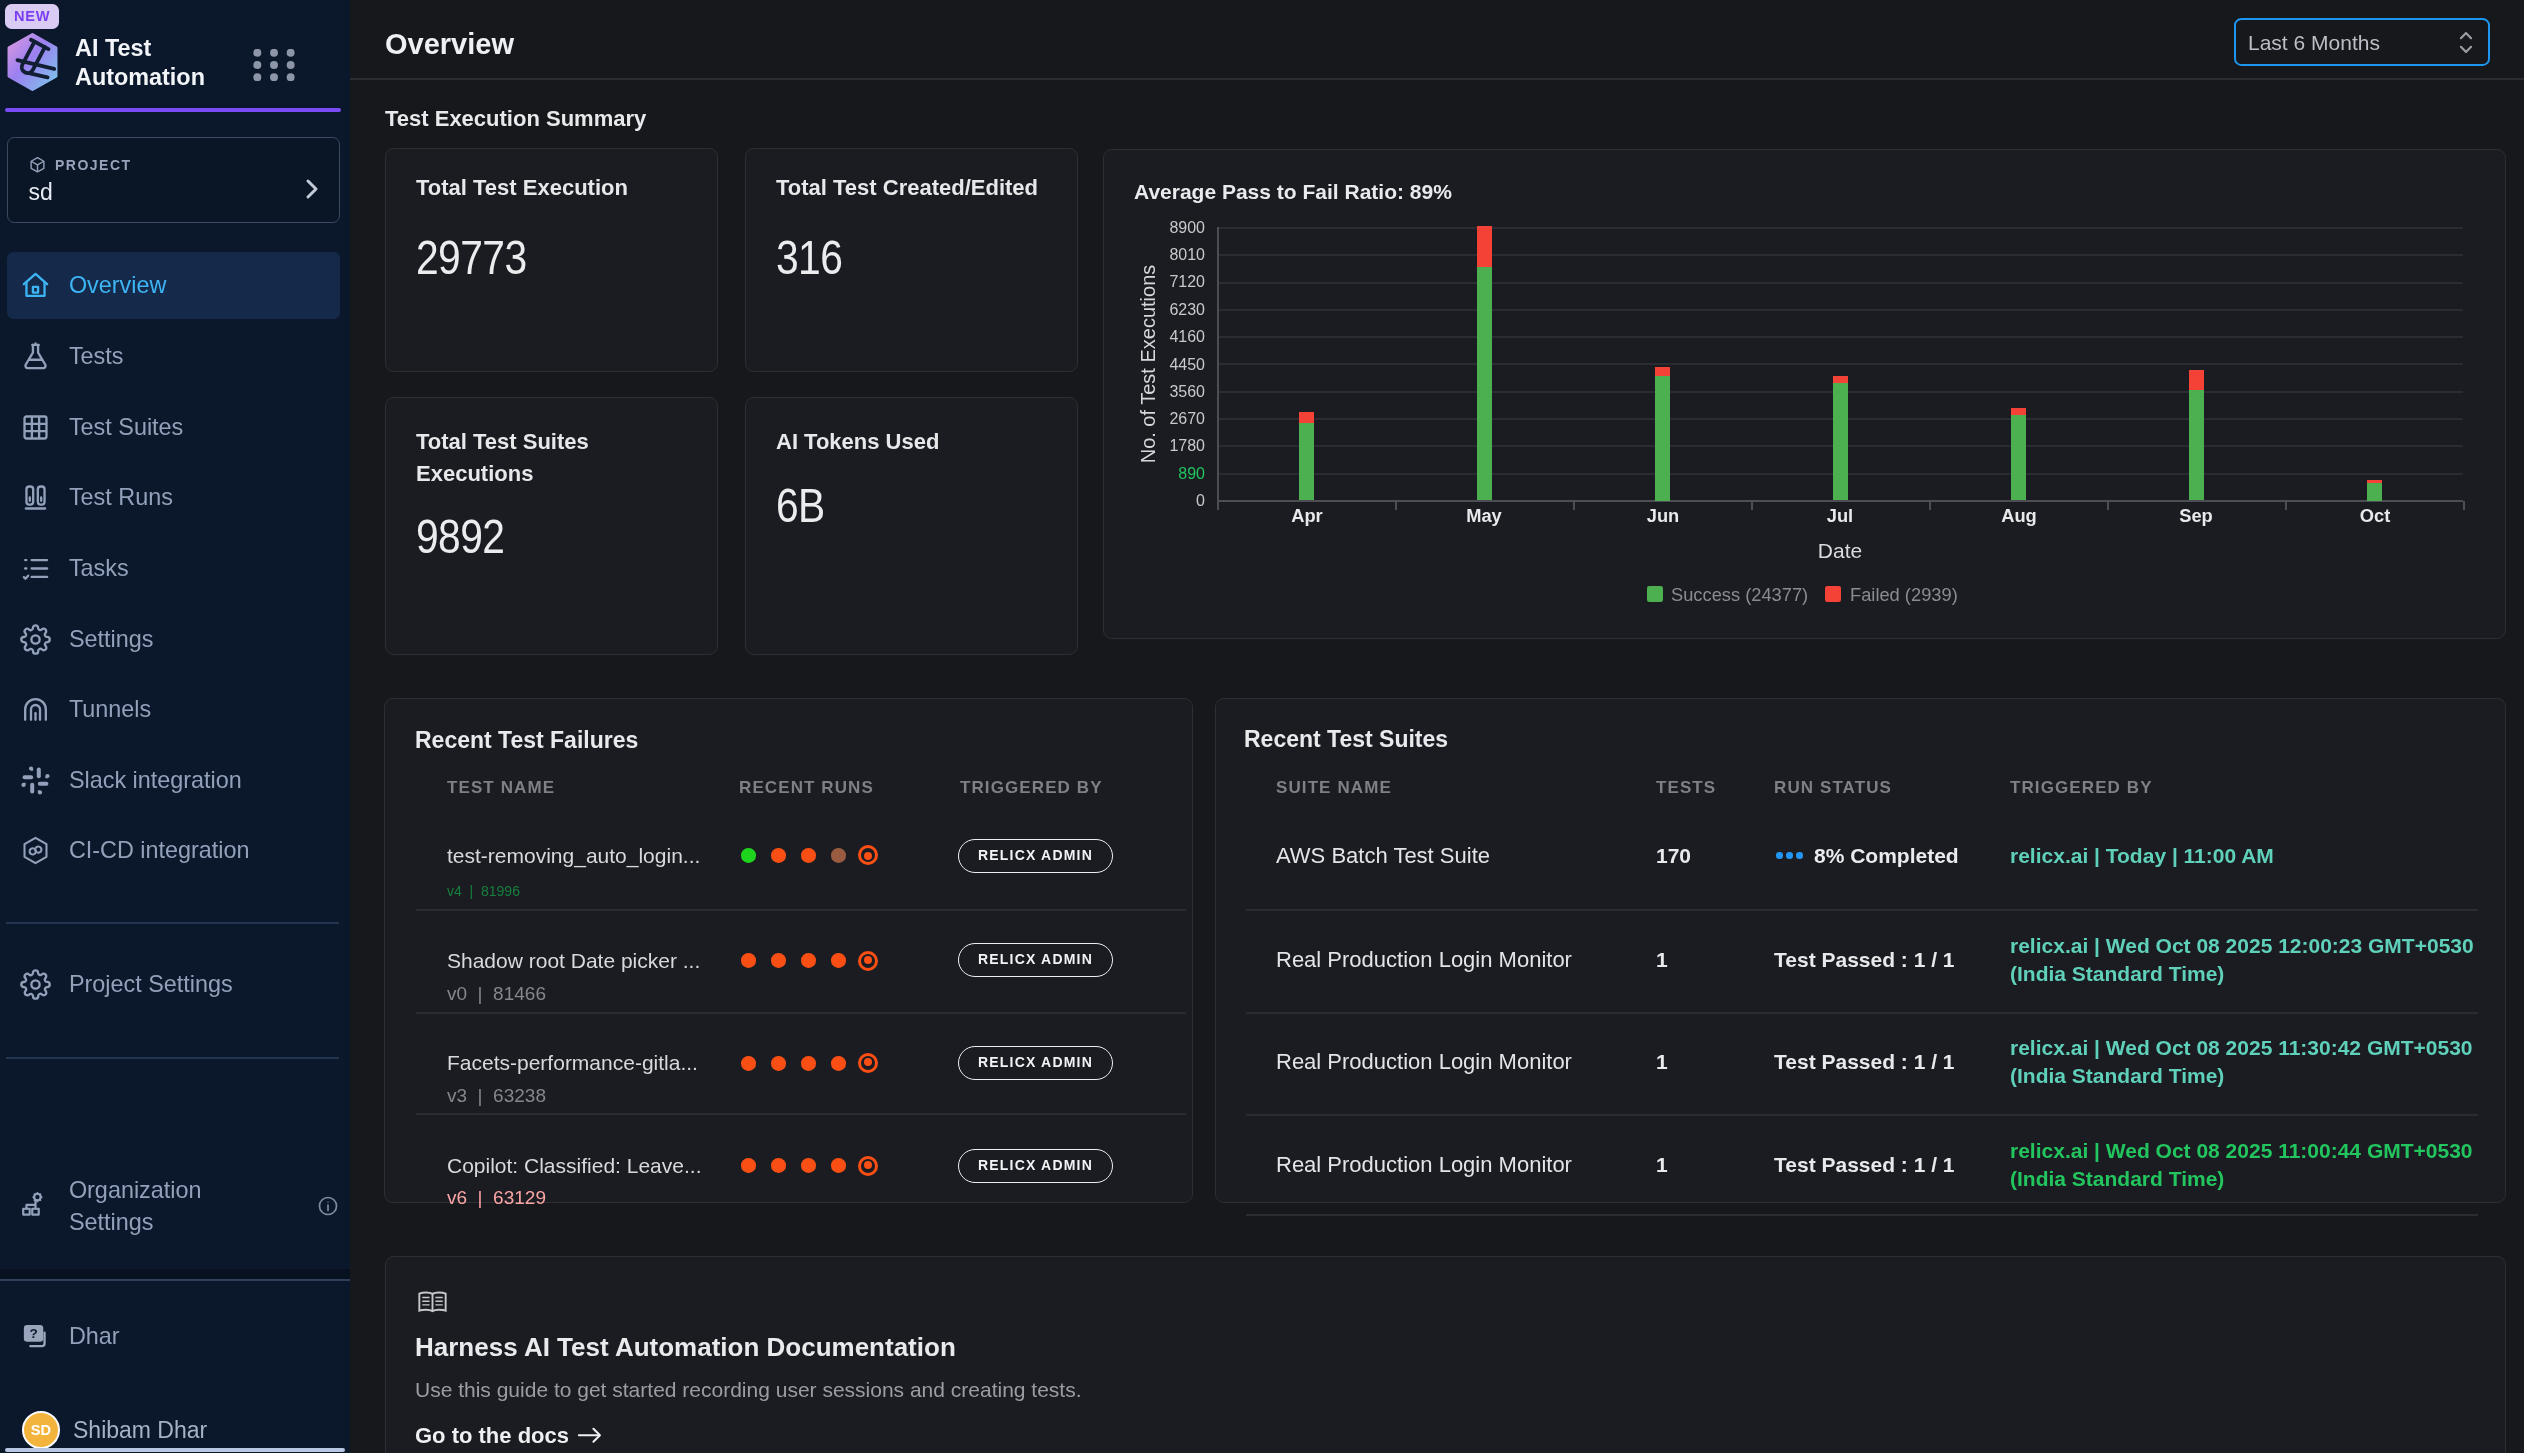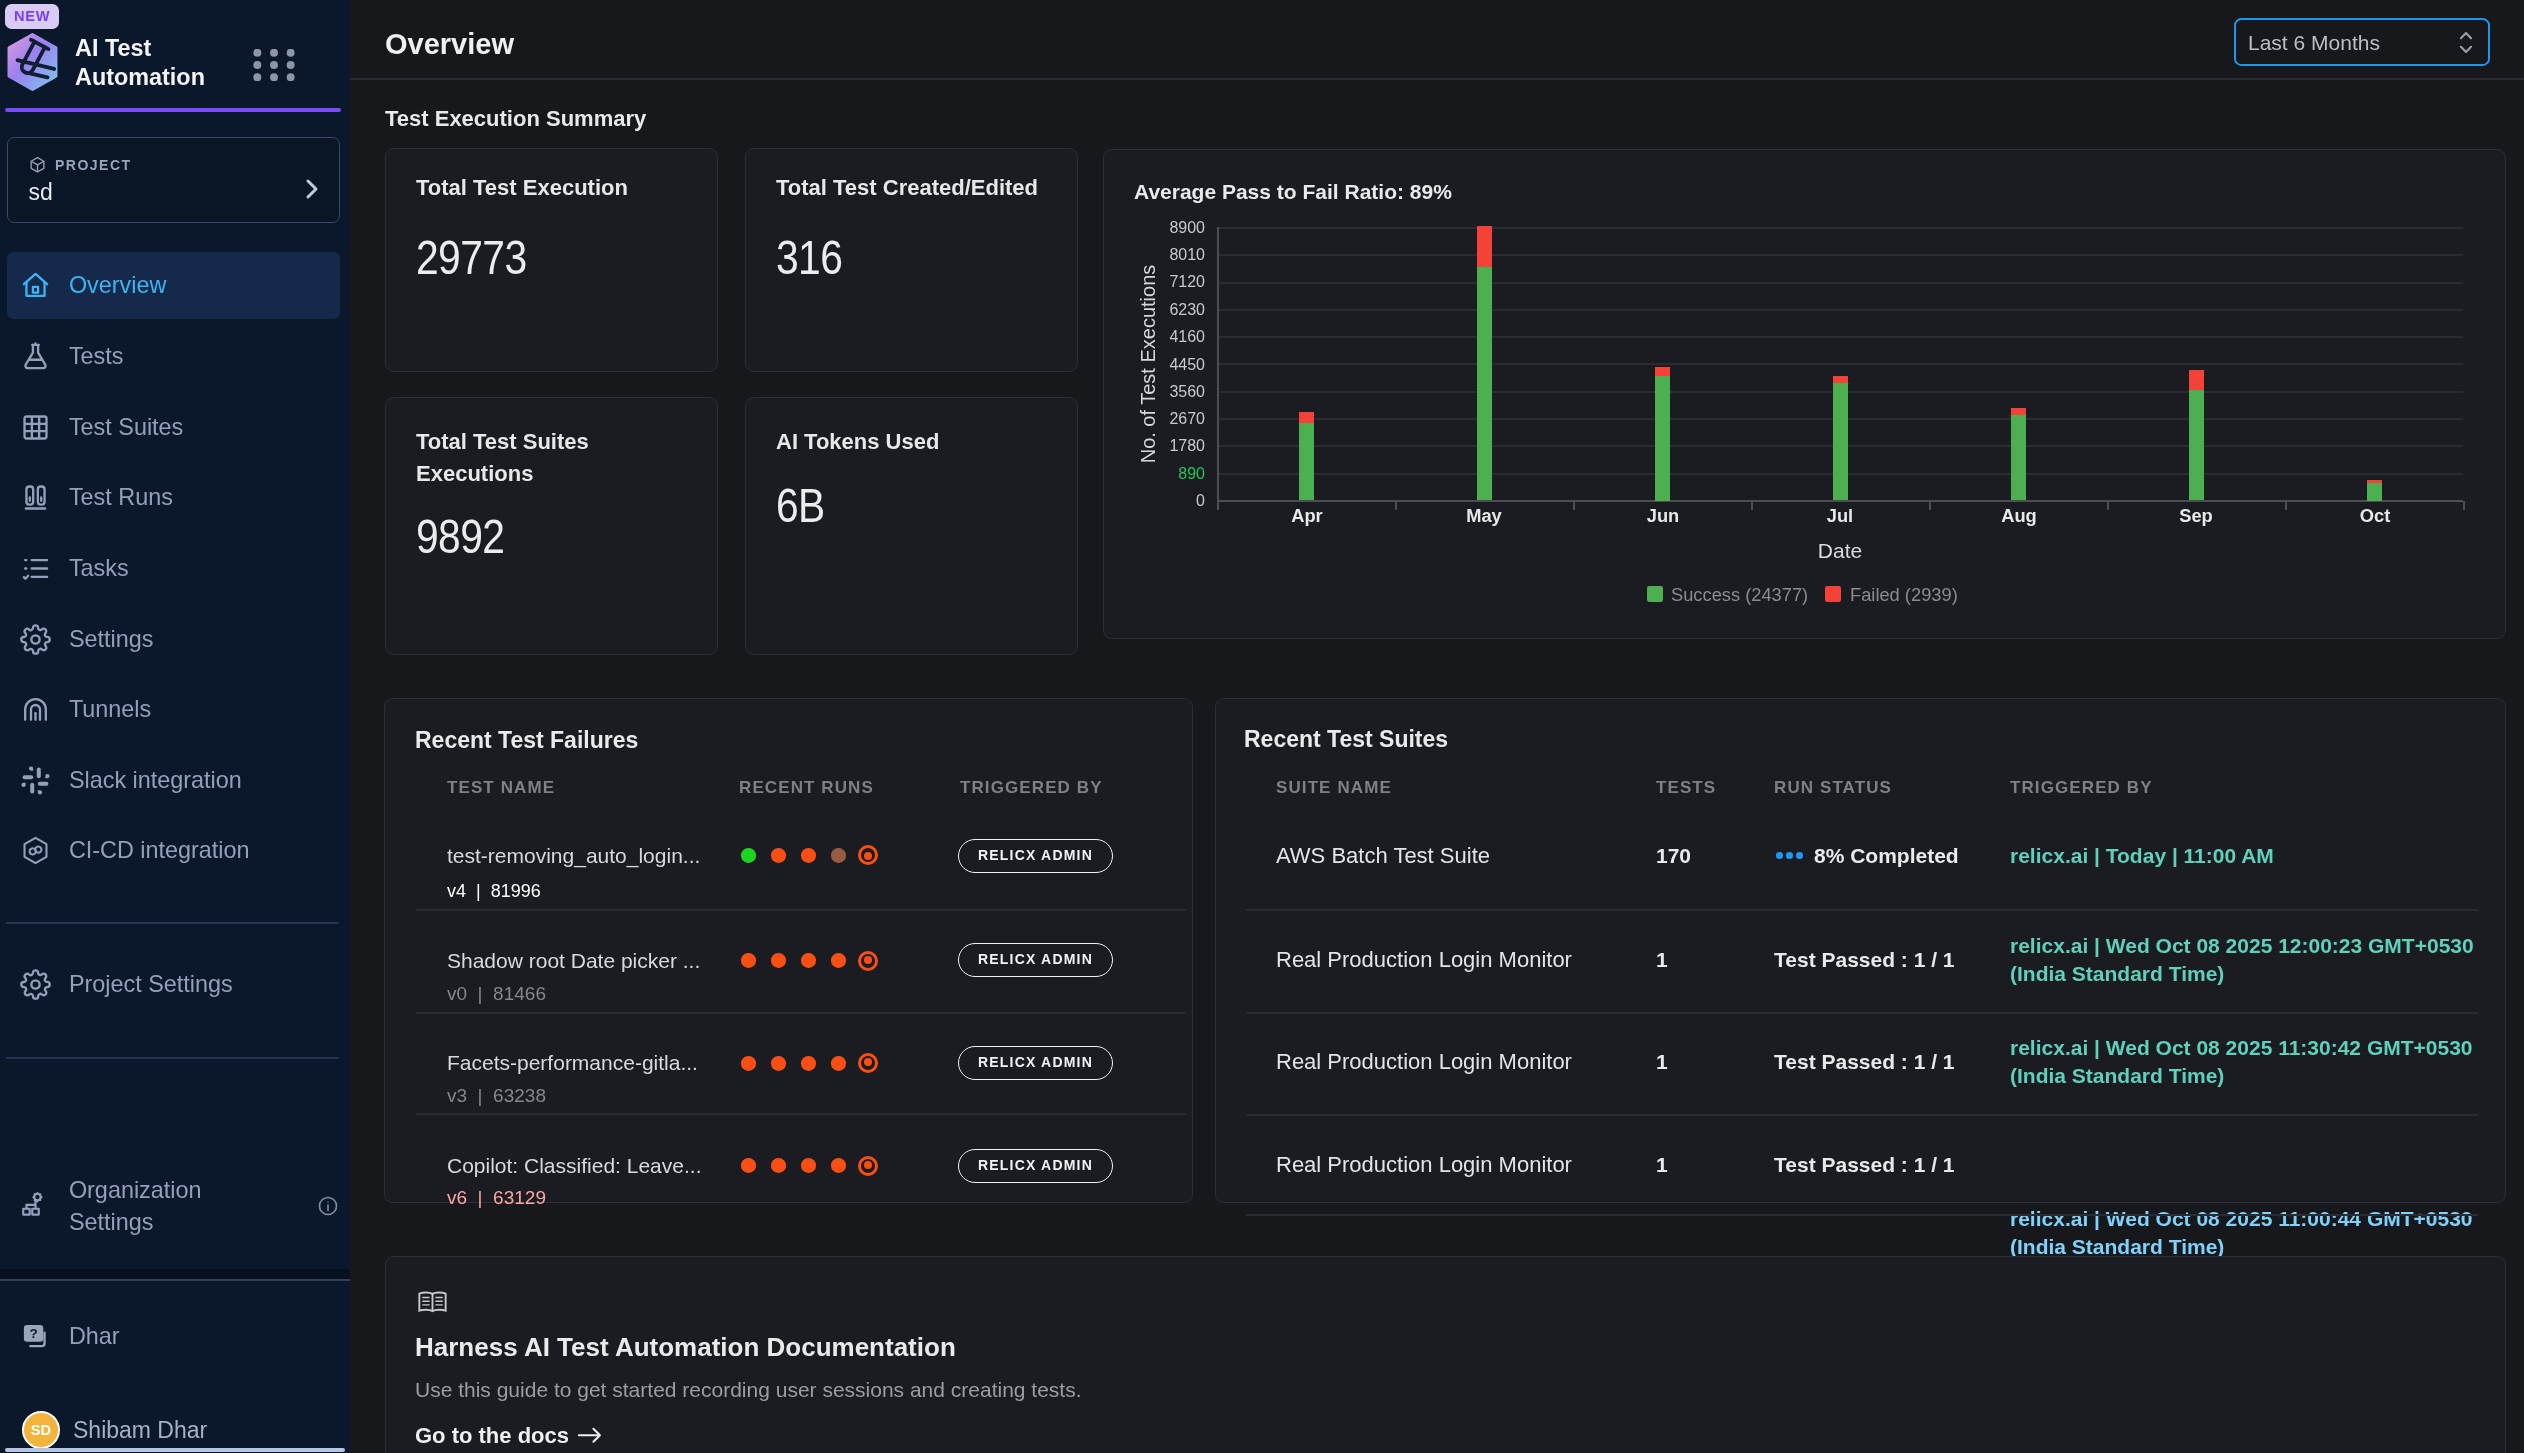--- a/index.html
+++ b/index.html
@@ -290,21 +290,21 @@
 <div class="abs" style="left:1647px;top:586px;width:16px;height:16px;background:#4caf50;border-radius:2.2px"></div>
 <div class="abs" style="left:1671px;top:585px;font-size:18.3px;line-height:20px;color:#8a8c91">Success (24377)</div>
 <div class="abs" style="left:1825px;top:586px;width:16px;height:16px;background:#f44336;border-radius:2.2px"></div>
 <div class="abs" style="left:1850px;top:585px;font-size:18.3px;line-height:20px;color:#8a8c91">Failed (2939)</div>
 <div class="card" style="left:384px;top:698px;width:809px;height:505px"></div>
 <div class="abs" style="left:415px;top:728px;font-size:23px;line-height:25px;font-weight:700;color:#e9eaec">Recent Test Failures</div>
 <div class="abs" style="left:447px;top:778px;font-size:17px;line-height:19px;font-weight:700;letter-spacing:1.1px;color:#7d8086">TEST NAME</div>
 <div class="abs" style="left:739px;top:778px;font-size:17px;line-height:19px;font-weight:700;letter-spacing:1.1px;color:#7d8086">RECENT RUNS</div>
 <div class="abs" style="left:960px;top:778px;font-size:17px;line-height:19px;font-weight:700;letter-spacing:1.1px;color:#7d8086">TRIGGERED BY</div>
 <div class="abs" style="left:447px;top:841px;font-size:21px;line-height:29px;color:#d8d9dc">test-removing_auto_login...</div>
-<div class="abs" style="left:447px;top:880px;font-size:18px;line-height:23.4px;color:#ffffff">v4&nbsp;&nbsp;|&nbsp;&nbsp;81996</div>
+<div class="abs" style="left:447px;top:880px;font-size:14px;line-height:23.4px;color:#15803d">v4&nbsp;&nbsp;|&nbsp;&nbsp;81996</div>
 <div class="ydots" style="left:741px;top:848px;width:14.6px;height:14.6px;background:#1fd41f"></div>
 <div class="ydots" style="left:771px;top:848px;width:14.6px;height:14.6px;background:#fa4f14"></div>
 <div class="ydots" style="left:801px;top:848px;width:14.6px;height:14.6px;background:#fa4f14"></div>
 <div class="ydots" style="left:831px;top:848px;width:14.6px;height:14.6px;background:#9a5c41"></div>
 <div class="ydots" style="left:858px;top:845px;width:20px;height:20px;border:3.7px solid #fa4f14"></div>
 <div class="ydots" style="left:864px;top:852px;width:8px;height:8px;background:#fa4f14"></div>
 <div class="abs" style="left:958px;top:839px;width:155px;height:34px;border:1.5px solid #edeff2;border-radius:17px;text-align:center;font-size:14px;line-height:31px;font-weight:700;letter-spacing:1.2px;color:#f2f3f5">RELICX ADMIN</div>
 <div class="abs" style="left:447px;top:946px;font-size:21px;line-height:29px;color:#d8d9dc">Shadow root Date picker ...</div>
 <div class="abs" style="left:447px;top:982px;font-size:19px;line-height:23.4px;color:#84878e">v0&nbsp;&nbsp;|&nbsp;&nbsp;81466</div>
 <div class="ydots" style="left:741px;top:953px;width:14.6px;height:14.6px;background:#fa4f14"></div>
@@ -352,21 +352,21 @@
 <div class="abs" style="left:1656px;top:945px;font-size:21px;line-height:29px;font-weight:700;color:#e8e9eb">1</div>
 <div class="abs" style="left:1774px;top:945px;font-size:21px;line-height:29px;font-weight:700;color:#e8e9eb">Test Passed : 1 / 1</div>
 <div class="abs" style="left:2010px;top:932px;font-size:21px;line-height:28px;font-weight:700;color:#5fd0ba">relicx.ai | Wed Oct 08 2025 12:00:23 GMT+0530<br>(India Standard Time)</div>
 <div class="abs" style="left:1276px;top:1047px;font-size:22px;line-height:29px;color:#e3e4e7">Real Production Login Monitor</div>
 <div class="abs" style="left:1656px;top:1047px;font-size:21px;line-height:29px;font-weight:700;color:#e8e9eb">1</div>
 <div class="abs" style="left:1774px;top:1047px;font-size:21px;line-height:29px;font-weight:700;color:#e8e9eb">Test Passed : 1 / 1</div>
 <div class="abs" style="left:2010px;top:1034px;font-size:21px;line-height:28px;font-weight:700;color:#5fd0ba">relicx.ai | Wed Oct 08 2025 11:30:42 GMT+0530<br>(India Standard Time)</div>
 <div class="abs" style="left:1276px;top:1150px;font-size:22px;line-height:29px;color:#e3e4e7">Real Production Login Monitor</div>
 <div class="abs" style="left:1656px;top:1150px;font-size:21px;line-height:29px;font-weight:700;color:#e8e9eb">1</div>
 <div class="abs" style="left:1774px;top:1150px;font-size:21px;line-height:29px;font-weight:700;color:#e8e9eb">Test Passed : 1 / 1</div>
-<div class="abs" style="left:2010px;top:1205px;font-size:21px;line-height:28px;font-weight:700;color:#7dd3fc">relicx.ai | Wed Oct 08 2025 11:00:44 GMT+0530<br>(India Standard Time)</div>
+<div class="abs" style="left:2010px;top:1137px;font-size:21px;line-height:28px;font-weight:700;color:#22c55e">relicx.ai | Wed Oct 08 2025 11:00:44 GMT+0530<br>(India Standard Time)</div>
 <div class="sep" style="left:1246px;top:909px;width:1232px"></div>
 <div class="sep" style="left:1246px;top:1012px;width:1232px"></div>
 <div class="sep" style="left:1246px;top:1114px;width:1232px"></div>
 <div class="sep" style="left:1246px;top:1214px;width:1232px"></div>
 <div class="card" style="left:385px;top:1256px;width:2121px;height:256px"></div>
 <svg class="abs" style="left:417px;top:1291px" width="31" height="23.4" viewBox="0 0 42 32" fill="none" stroke="#c6c8cc" stroke-width="2.6">
       <path d="M21 4 C17 1.5 8 1.5 3 3.5 V27 C8 25 17 25 21 27.5 C25 25 34 25 39 27 V3.5 C34 1.5 25 1.5 21 4 Z"></path>
       <path d="M21 4 V27.5"></path>
       <path d="M7 9 H17 M7 14 H17 M7 19 H17 M25 9 H35 M25 14 H35 M25 19 H35" stroke-width="2"></path>
     </svg>

